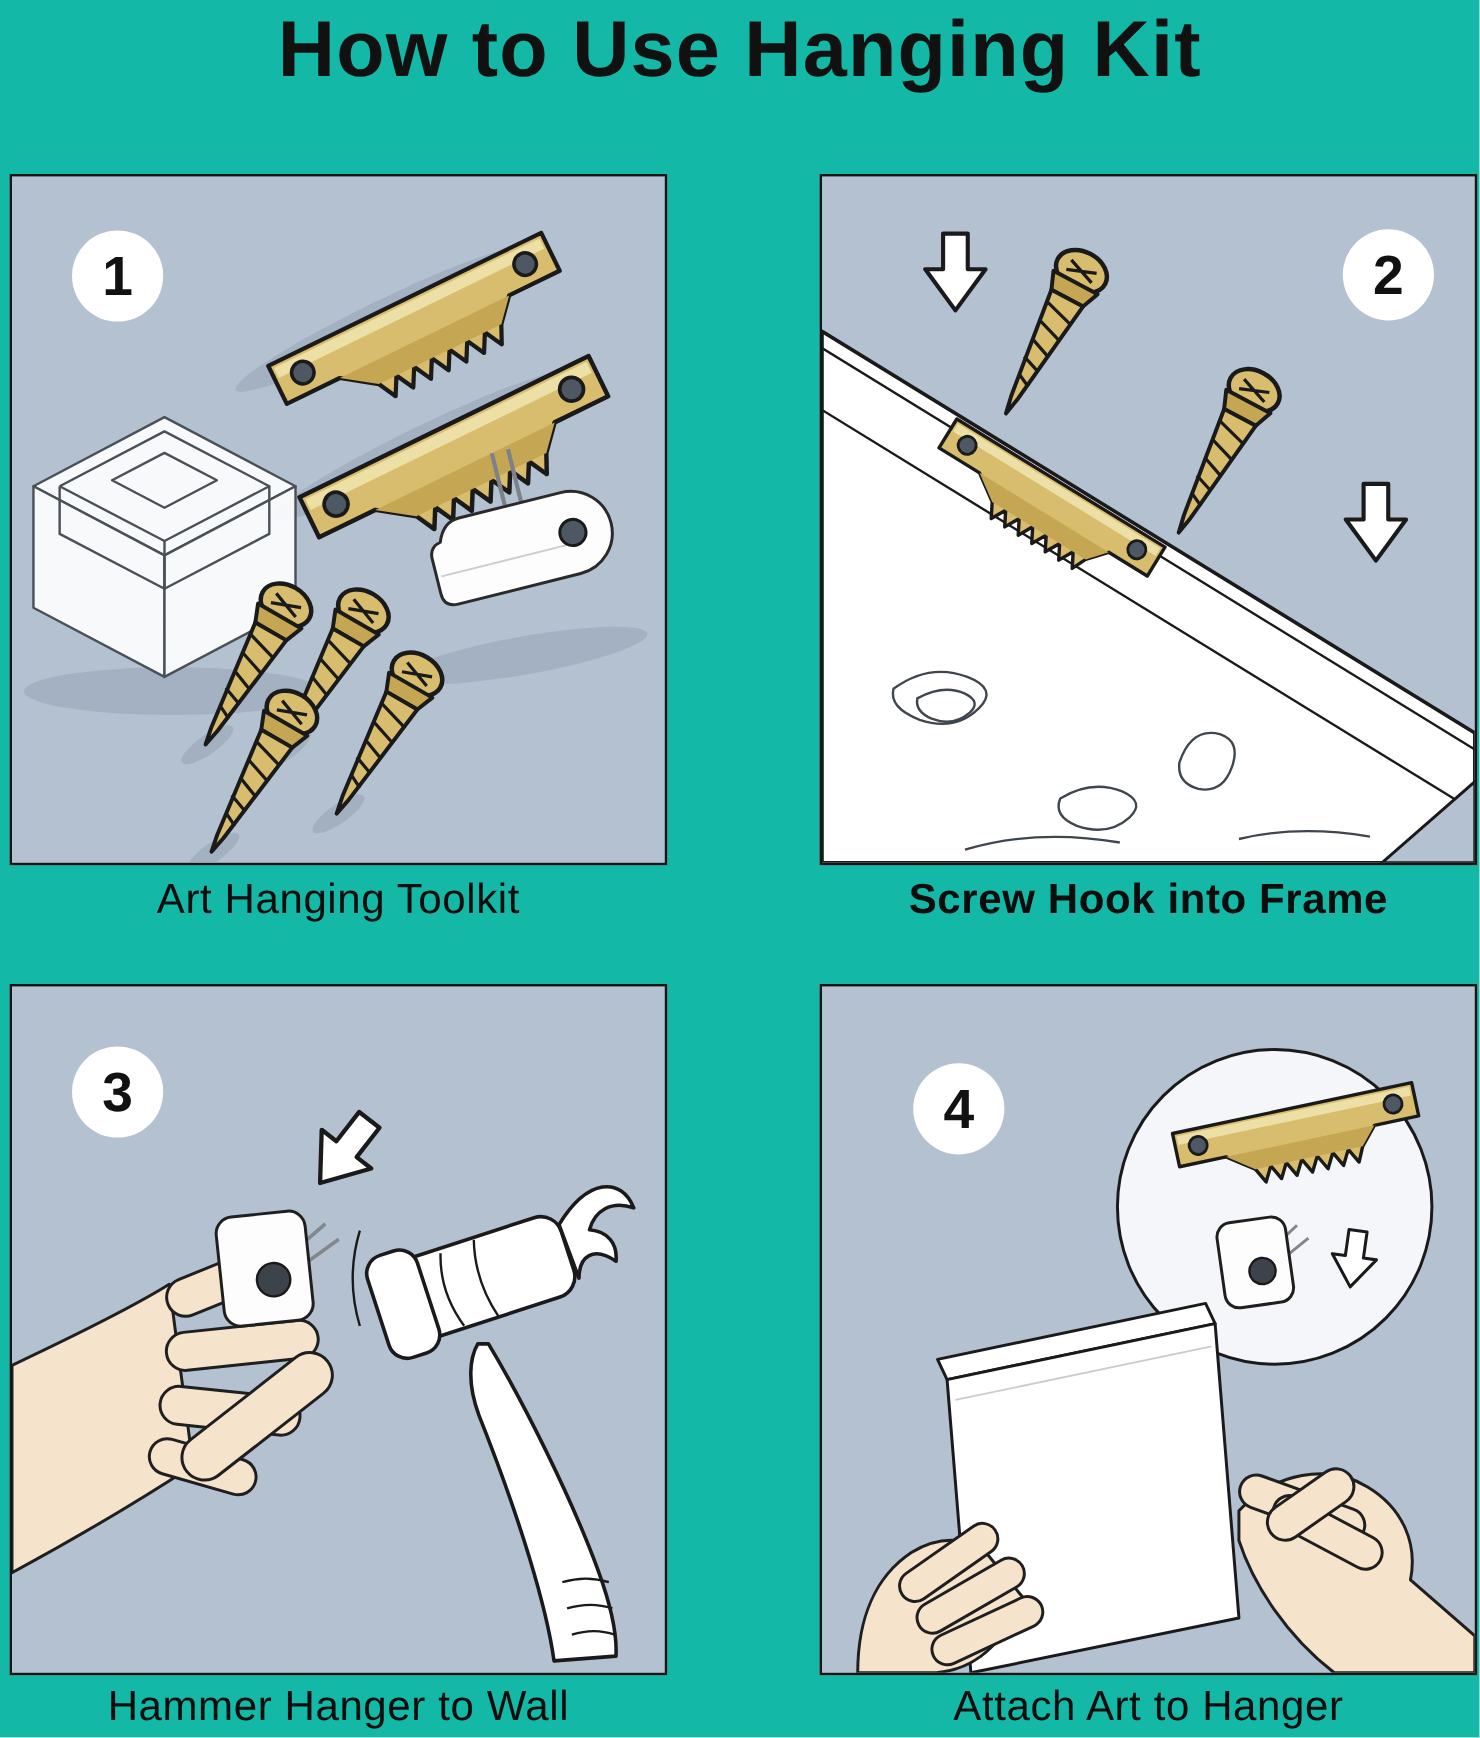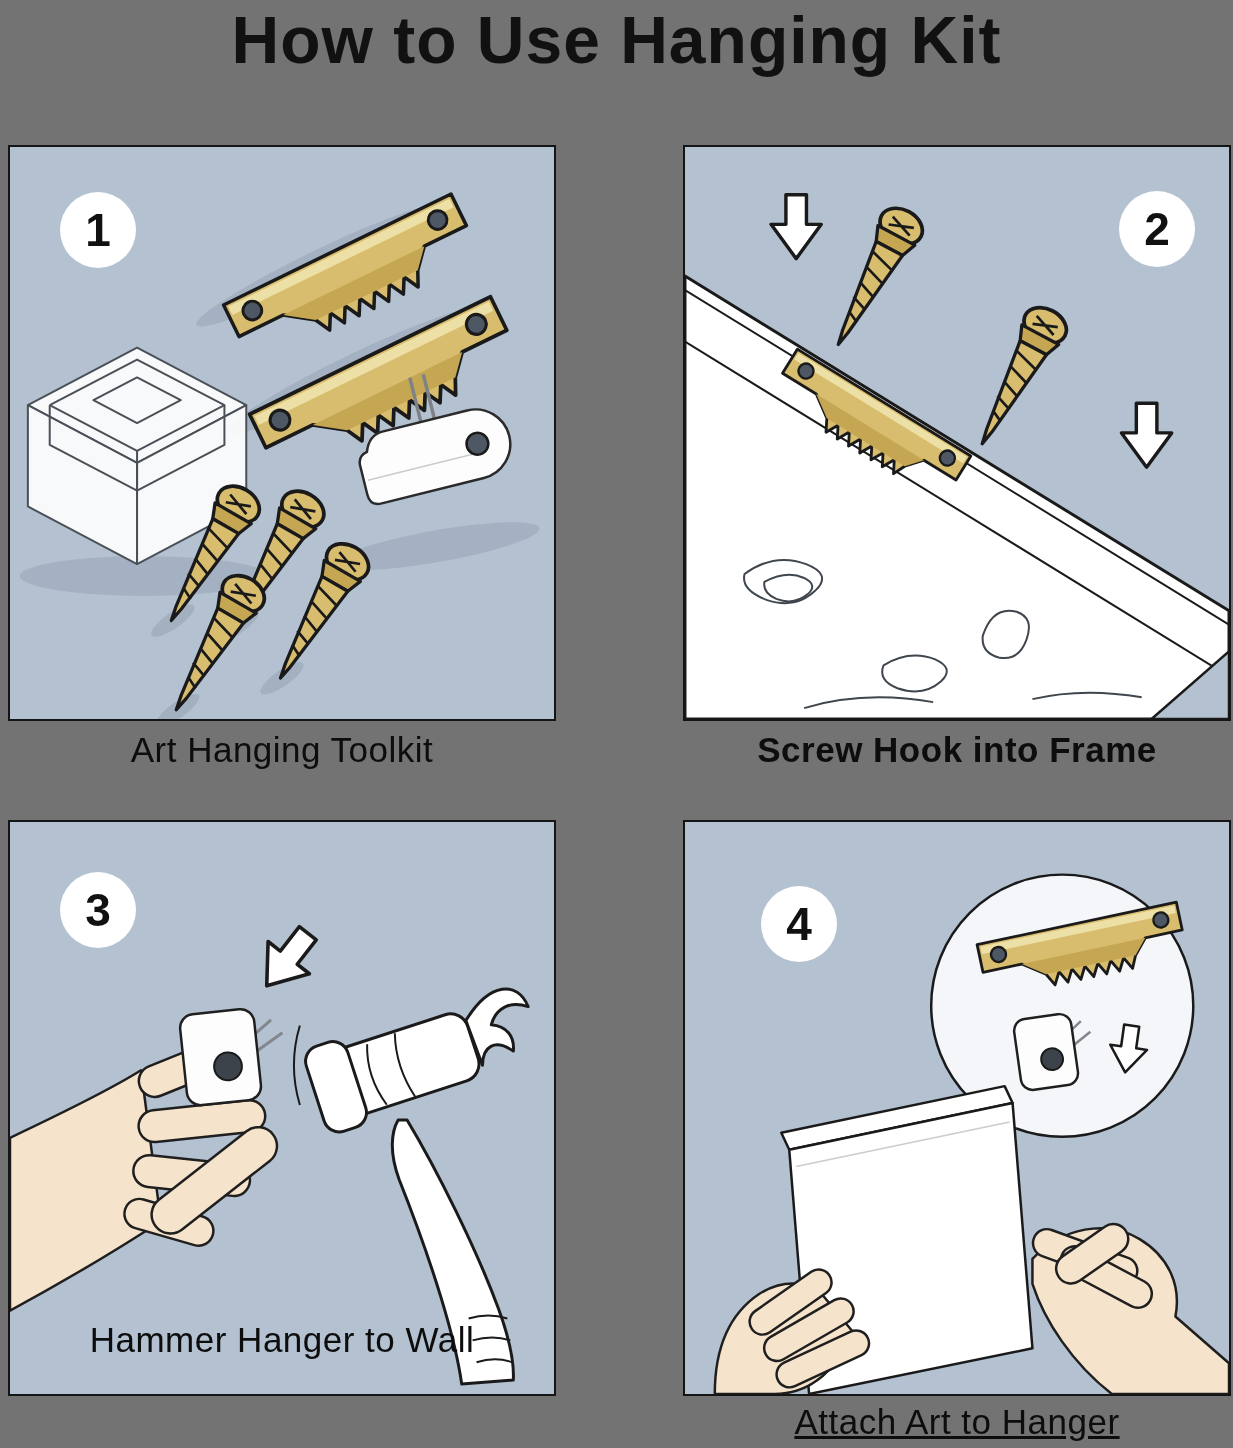--- a/index.html
+++ b/index.html
@@ -1,17 +1,17 @@
 <!DOCTYPE html>
 <html><head>
 <meta charset="utf-8">
 <style>
   html,body { margin:0; padding:0; background:#ffffff; }
   .page {
-    position:relative; width:1233px; height:1448px; background:#737373;
+    position:relative; width:1233px; height:1448px; background:#14b8a6;
     font-family:"Liberation Sans", sans-serif; overflow:hidden;
   }
   .title {
     position:absolute; top:2px; left:0; width:100%;
     text-align:center; font-size:66px; font-weight:700; color:#111;
     letter-spacing:1px;
   }
   .panel {
     position:absolute; width:548px; height:576px;
     background:#b3c1d1; border:2px solid #151515; box-sizing:border-box;
@@ -29,22 +29,22 @@
   #p1 .badge { left:50px; top:45px; }
   #p2 .badge { right:34px; top:44px; }
   #p3 .badge { left:50px; top:50px; }
   #p4 .badge { left:76px; top:64px; }
   .caption {
     position:absolute; width:548px; text-align:center;
     font-size:35px; color:#0d0d0d; letter-spacing:0.5px;
   }
   #c1 { left:8px;   top:730px; }
   #c2 { left:683px; top:730px;font-weight:bold; }
-  #c3 { left:8px;   top:1320px; }
-  #c4 { left:683px; top:1402px;text-decoration:underline; }
+  #c3 { left:8px;   top:1402px; }
+  #c4 { left:683px; top:1402px; }
 </style>
 </head>
 <body>
 
 <div class="page">
 
   <svg width="0" height="0" style="position:absolute" aria-hidden="true">
     <defs>
       <g id="sawtooth">
         <path d="M2,2 L218,2 L218,32 L178,32 L164,48

